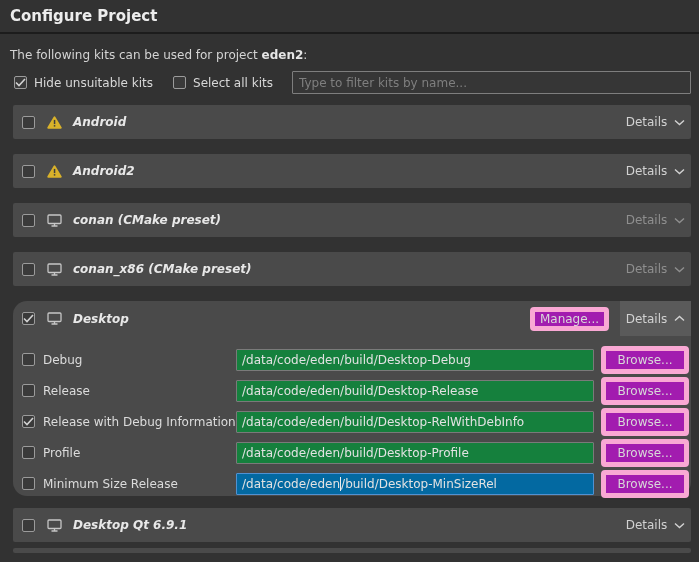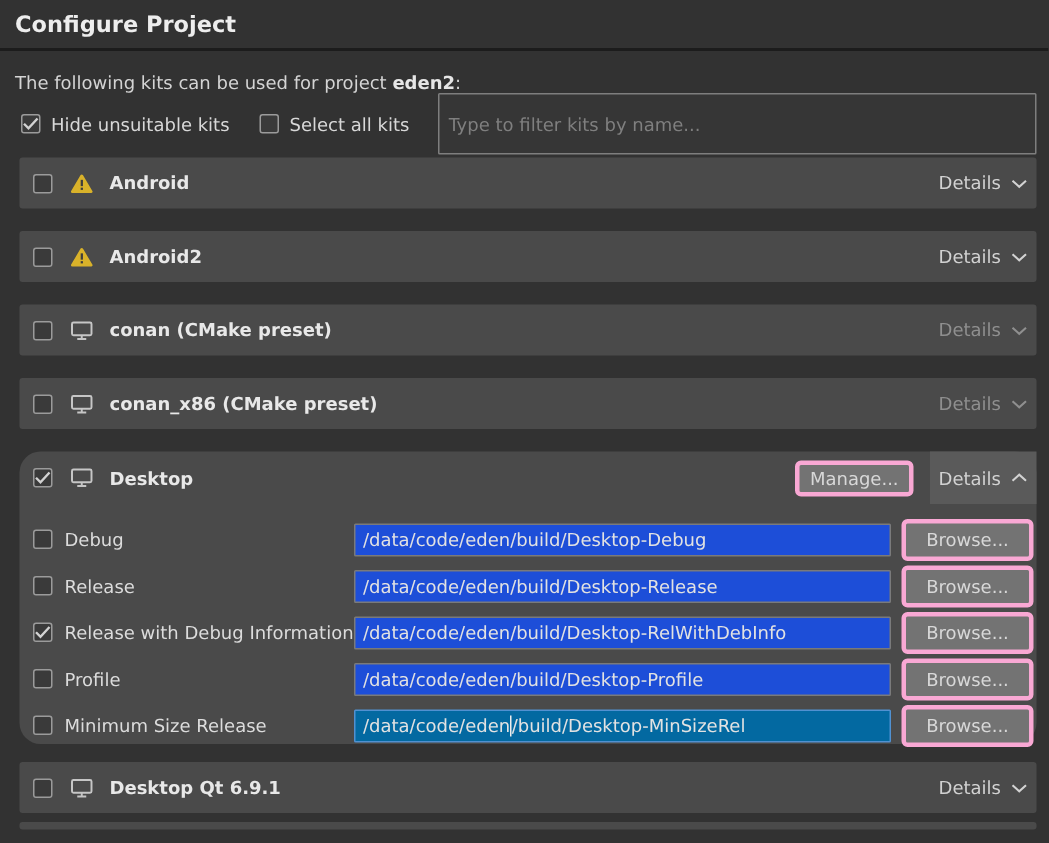--- a/index.html
+++ b/index.html
@@ -6,50 +6,50 @@
     background:#323232;font-family:"DejaVu Sans","Liberation Sans",sans-serif;}
   .page{width:699px;height:562px;position:relative;}
   .page-title{margin:6px 0 0 10px;font-size:15px;font-weight:bold;color:#ededed;line-height:21px;}
   .title-sep{height:2px;background:#1c1c1c;margin-top:5px;}
   .intro{margin:14px 0 0 10px;font-size:12px;color:#d4d4d4;}
   .intro b{color:#e6e6e6;}
   .toolbar{display:flex;align-items:center;margin:9px 8px 0 14px;height:23px;}
   .toolbar-group{display:flex;align-items:center;flex:none;}
   .cb-label{margin-left:7px;font-size:12px;color:#d8d8d8;white-space:nowrap;}
   .group-select-all{margin-left:20px;}
-  .filter-input{flex:1;margin-left:19px;height:41px;box-sizing:border-box;background:#363636;
+  .filter-input{flex:1;margin-left:19px;height:23px;box-sizing:border-box;background:#363636;
     border:1px solid #7e7e7e;border-radius:1px;color:#e0e0e0;font-size:12px;padding:0 6px;
     font-family:inherit;outline:none;}
   .filter-input::placeholder{color:#7f7f7f;}
   .kit-list{margin:11px 8px 0 13px;}
   .kit-row{height:34px;background:#4a4a4a;border-radius:2px;margin-bottom:15px;
     display:flex;align-items:center;padding-left:9px;}
   .kit-row.partial{height:5px;margin:-9px 0 0 0;}
   .kit-block{background:#4a4a4a;border-radius:14px;margin-bottom:12px;}
   .kit-block .kit-row{margin-bottom:0;background:transparent;height:35px;}
   .checkbox{width:13px;height:13px;box-sizing:border-box;border:1px solid #9b9b9b;background:#3a3a3a;
     border-radius:2px;display:inline-flex;align-items:center;justify-content:center;flex:none;}
   .kit-icon{margin-left:12px;display:inline-flex;flex:none;}
-  .kit-name{margin-left:11px;font-weight:bold;color:#e8e8e8;font-size:12px;white-space:nowrap;}
+  .kit-name{margin-left:11px;font-weight:bold;color:#e8e8e8;font-size:12px;white-space:nowrap;font-style:italic;}
   .spacer{flex:1;}
   .details-toggle{width:71px;height:100%;display:flex;align-items:center;justify-content:center;
     color:#d2d2d2;font-size:12px;flex:none;}
   .details-toggle.dim{color:#8f8f8f;}
   .details-toggle.active{background:#5a5a5a;}
   .details-label{margin-right:7px;}
   .chevron{display:inline-flex;}
-  .btn{background:#737373;border:3px solid #f9a8d4;border-radius:4px;color:#d8d8d8;
+  .btn{background:#a21caf;border:5px solid #f9a8d4;border-radius:4px;color:#d8d8d8;
     font-size:12px;font-family:inherit;padding:0;display:inline-flex;align-items:center;
     justify-content:center;flex:none;}
   .manage-btn{width:79px;height:24px;margin-right:11px;}
   .configs{padding:12px 2px 0 9px;}
   .cfg-row{display:flex;align-items:center;height:24px;margin-bottom:7px;}
   .cfg-label-box{width:214px;display:flex;align-items:flex-start;flex:none;}
   .cfg-label{margin-left:8px;color:#dcdcdc;font-size:12px;white-space:nowrap;}
-  .path-input{flex:1;height:22px;box-sizing:border-box;border:1px solid #7a7a7a;background:#1d4ed8;
+  .path-input{flex:1;height:22px;box-sizing:border-box;border:1px solid #7a7a7a;background:#15803d;
     border-radius:1px;color:#e2e2e2;font-size:12px;display:flex;align-items:center;
     padding:0 5px;white-space:pre;overflow:hidden;}
   .path-input.focused{border-color:#5191d1;background:#0369a1;}
   .caret{width:1px;height:14px;background:#ededed;display:inline-block;flex:none;}
   .browse-btn{width:88px;height:28px;margin-left:7px;}
 </style>
 </head>
 <body>
 
 <div class="page">

